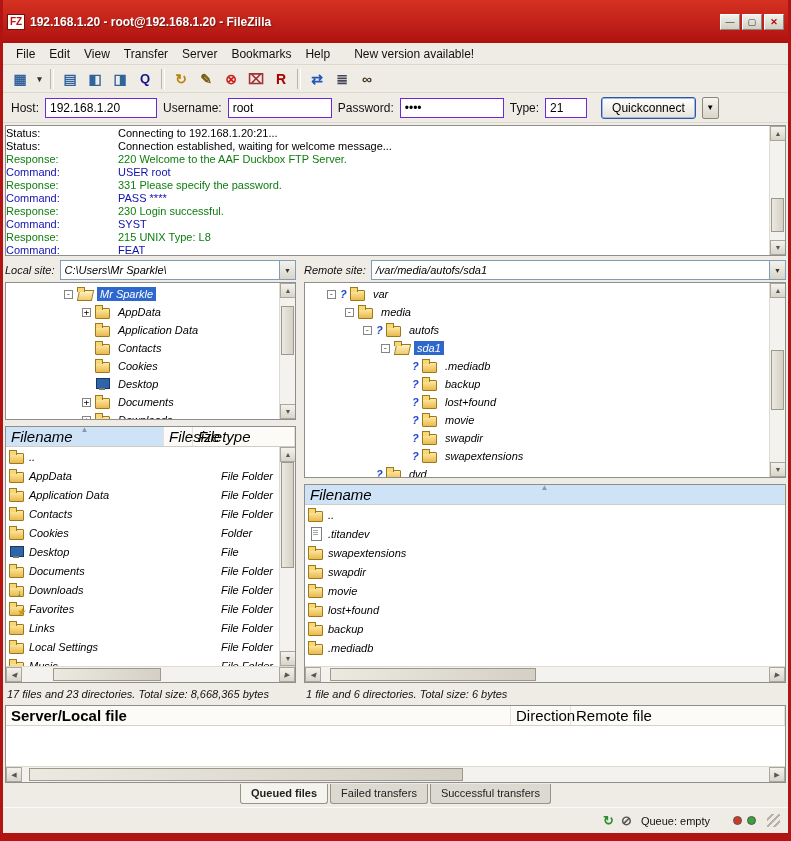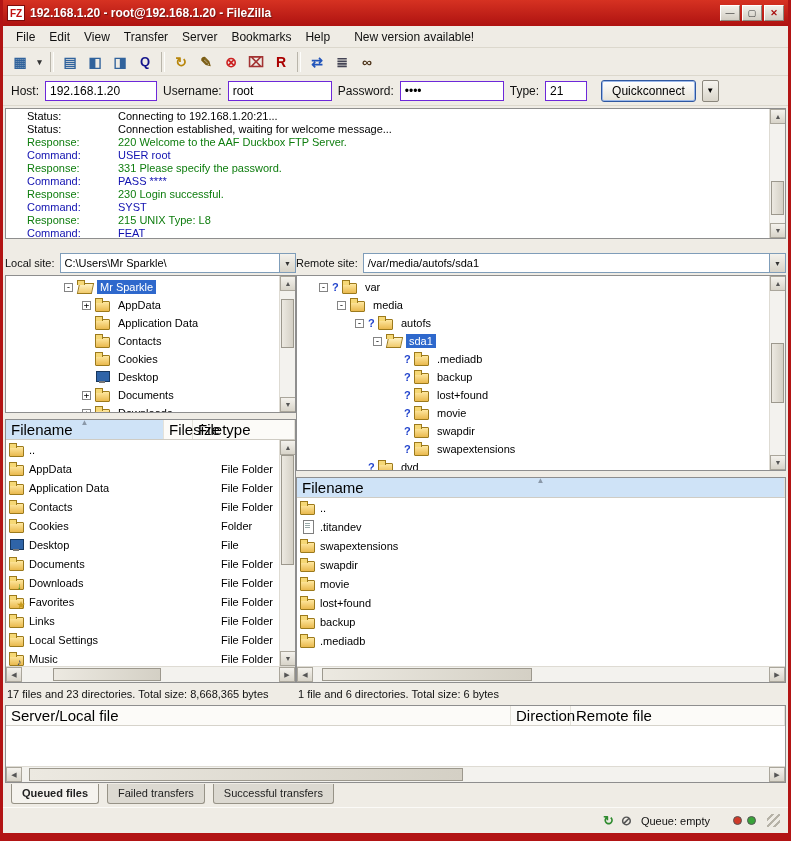--- a/index.html
+++ b/index.html
@@ -4,21 +4,21 @@
 <style>
   html,body{margin:0;padding:0;background:#ffffff;}
   *{box-sizing:border-box;}
   body{font-family:"Liberation Sans", sans-serif;}
 
   .window{position:relative;width:791px;height:841px;
     border-left:3px solid #b21414;border-right:3px solid #b21414;border-bottom:8px solid #b21414;
     background:#efece5;display:flex;flex-direction:column;overflow:hidden;}
 
   
-  .titlebar{height:26px;flex:none;background:linear-gradient(180deg,#d63222,#ae1210);
+  .titlebar{height:43px;flex:none;background:linear-gradient(180deg,#d63222,#ae1210);
     display:flex;align-items:center;padding:0 4px;color:#fff;}
   .app-icon{width:18px;height:16px;background:#fff;border:1px solid #7d0c0c;color:#c01010;
     font-weight:bold;font-size:10px;display:flex;align-items:center;justify-content:center;margin-right:5px;flex:none;}
   .title{font-size:12px;font-weight:bold;white-space:nowrap;overflow:hidden;flex:1;
     text-shadow:1px 1px 1px rgba(0,0,0,.4);}
   .winbtns{display:flex;gap:2px;flex:none;}
   .winbtn{width:20px;height:16px;background:linear-gradient(#f2f0ea,#d2cec4);border:1px solid #8a867c;
     border-top-color:#fff;border-left-color:#fff;color:#333;font-size:9px;line-height:14px;text-align:center;}
   .winbtn[data-name="close-button"]{color:#a80f0f;font-weight:bold;}
 
@@ -48,21 +48,21 @@
     border:1px solid #2f57a0;border-radius:3px;background:linear-gradient(#ffffff,#e7e3d8);
     box-shadow:0 0 0 1px #9ab7e8 inset;margin-left:8px;}
   .qc-drop{width:17px;height:22px;border:1px solid #8a867c;border-radius:2px;
     background:linear-gradient(#f6f4ef,#d9d5ca);font-size:8px;display:flex;align-items:center;justify-content:center;}
 
   
   .log-wrap{height:131px;flex:none;margin:2px 2px 0 2px;border:1px solid #8e8e8e;background:#fff;
     display:flex;overflow:hidden;}
   .log{flex:1;overflow:hidden;padding-top:1px;}
   .log-line{display:flex;font-size:11px;line-height:13px;white-space:nowrap;}
-  .log-prefix{width:112px;flex:none;padding-left:21px;}
+  .log-prefix{width:112px;flex:none;padding-left:0;}
   .log-line.status{color:#000;}
   .log-line.command{color:#1111b0;}
   .log-line.response{color:#0e7d0e;}
 
   
   .vscroll{width:16px;flex:none;background:#f3f2ee;border-left:1px solid #dedbd3;
     display:flex;flex-direction:column;}
   .hscroll{height:16px;flex:none;background:#f3f2ee;border-top:1px solid #dedbd3;
     display:flex;flex-direction:row;}
   .sbtn{width:16px;height:15px;flex:none;background:linear-gradient(#f4f2ed,#d8d4c9);
@@ -70,21 +70,21 @@
     display:flex;align-items:center;justify-content:center;}
   .sbtn::before{font-size:7px;}
   .sb-up::before{content:"▲";} .sb-down::before{content:"▼";}
   .sb-left::before{content:"◀";} .sb-right::before{content:"▶";}
   .track{flex:1;position:relative;}
   .thumb{position:absolute;background:linear-gradient(90deg,#ece9e1,#d4d0c5);border:1px solid #9c988d;}
   .vscroll .thumb{left:1px;right:1px;}
   .hscroll .thumb{top:1px;bottom:1px;}
 
   
-  .panes{flex:1;display:flex;padding:12px 2px 0 2px;gap:0;overflow:hidden;}
+  .panes{flex:1;display:flex;padding:2px 2px 0 2px;gap:8px;overflow:hidden;font-style:italic;}
   .pane-col{display:flex;flex-direction:column;overflow:hidden;}
   .pane-left{width:291px;flex:none;}
   .pane-right{flex:1;}
 
   .sitebar{height:24px;flex:none;display:flex;align-items:center;gap:5px;font-size:11px;padding:1px 0;}
   .combo{flex:1;height:20px;background:#fff;border:1px solid #7f9db9;display:flex;align-items:center;
     font-size:11px;padding-left:4px;overflow:hidden;white-space:nowrap;}
   .combo-arrow{margin-left:auto;width:16px;align-self:stretch;flex:none;
     background:linear-gradient(#f4f2ed,#d8d4c9);border-left:1px solid #7f9db9;
     display:flex;align-items:center;justify-content:center;color:#333;}
@@ -146,27 +146,27 @@
   .local-list .c-type{flex:1;padding-left:5px;}
   .remote-cols .hcell:nth-of-type(1){flex:1;}
   .remote-list .c-name{flex:1;}
 
   .pane-status{height:20px;flex:none;display:flex;align-items:center;font-size:11px;padding:2px 2px 0 2px;color:#111;}
 
   
   .queue{height:78px;flex:none;margin:2px 2px 0 2px;border:1px solid #8e8e8e;background:#fff;
     display:flex;flex-direction:column;overflow:hidden;}
   .queue-header{display:flex;height:20px;flex:none;background:#fcfbf8;border-bottom:1px solid #d6d3cb;}
-  .queue-header .hcell:nth-of-type(1){width:505px;}
+  .queue-header .hcell:nth-of-type(1){width:505px;font-weight:bold;}
   .queue-header .hcell:nth-of-type(2){width:60px;}
   .queue-header .hcell:nth-of-type(3){flex:1;}
   .queue-body{flex:1;}
 
   
-  .tabs{height:24px;flex:none;display:flex;align-items:flex-start;gap:8px;padding:1px 8px 0 8px;}
+  .tabs{height:24px;flex:none;display:flex;align-items:flex-start;gap:2px;padding:1px 8px 0 8px;justify-content:center;}
   .tab{padding:3px 10px 4px 10px;font-size:11px;background:#dcd9d1;border:1px solid #979387;
     border-top:none;border-radius:0 0 3px 3px;color:#222;}
   .tab.active{background:#f5f3ee;font-weight:bold;}
 
   
   .statusbar{height:26px;flex:none;display:flex;align-items:center;justify-content:flex-end;
     gap:9px;padding:0 8px;border-top:1px solid #fbfaf7;background:#efece5;}
   .sb-icon{font-size:13px;font-weight:bold;line-height:13px;}
   .sb-text{font-size:11px;color:#111;margin-right:14px;}
   .led{width:9px;height:9px;border-radius:50%;border:1px solid #555;flex:none;}

